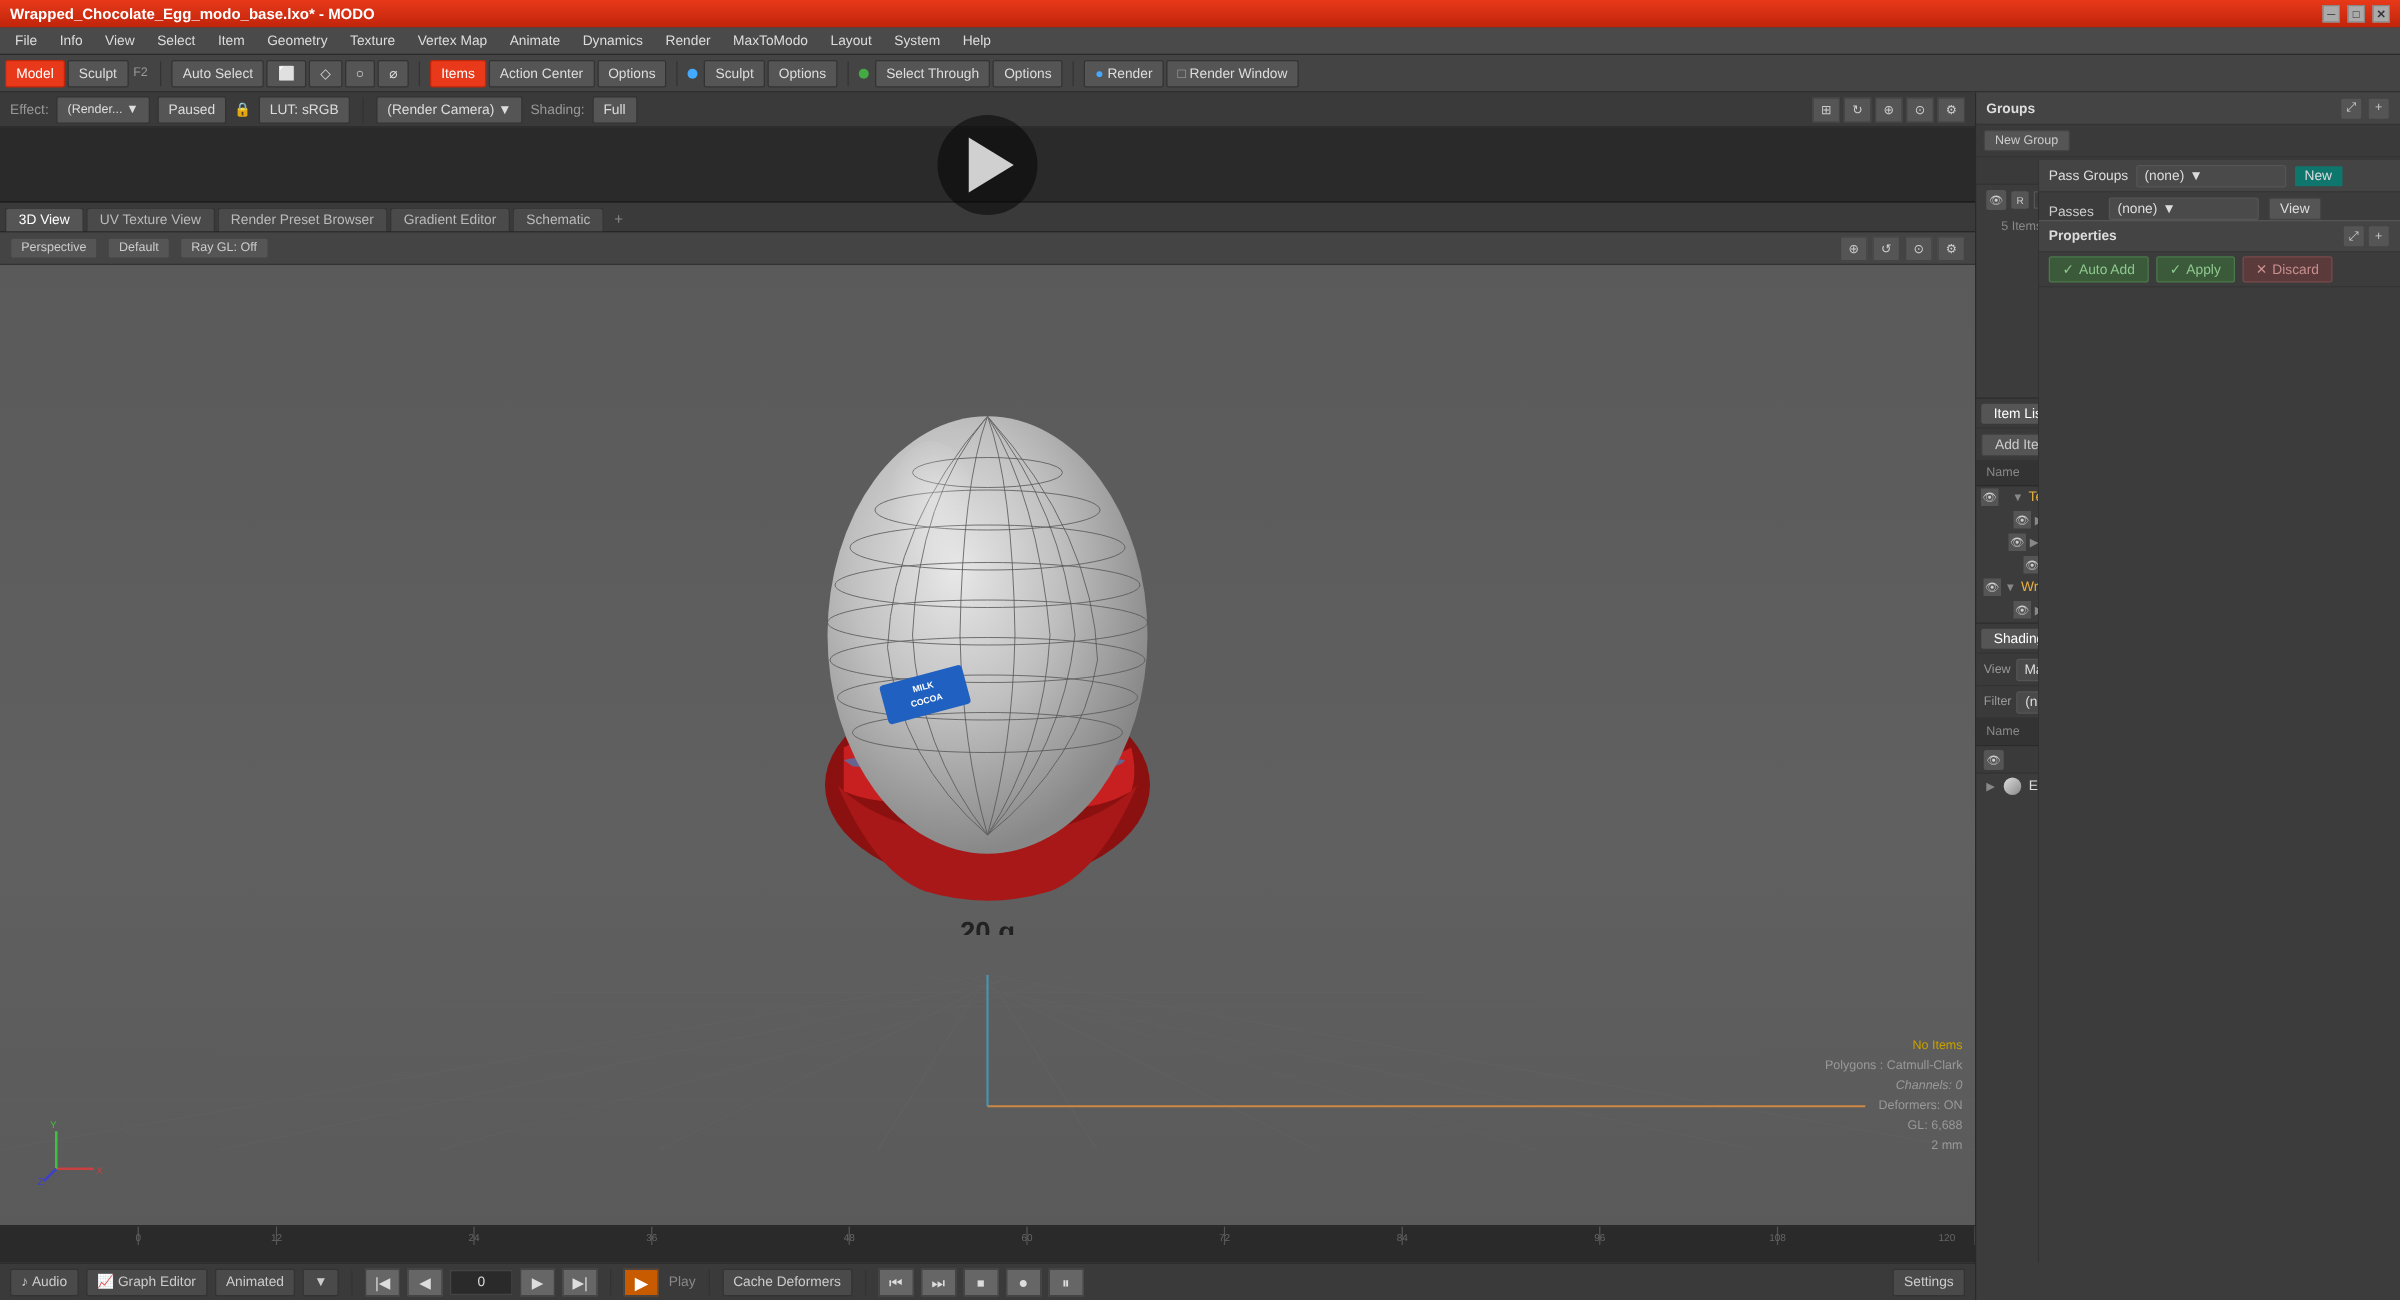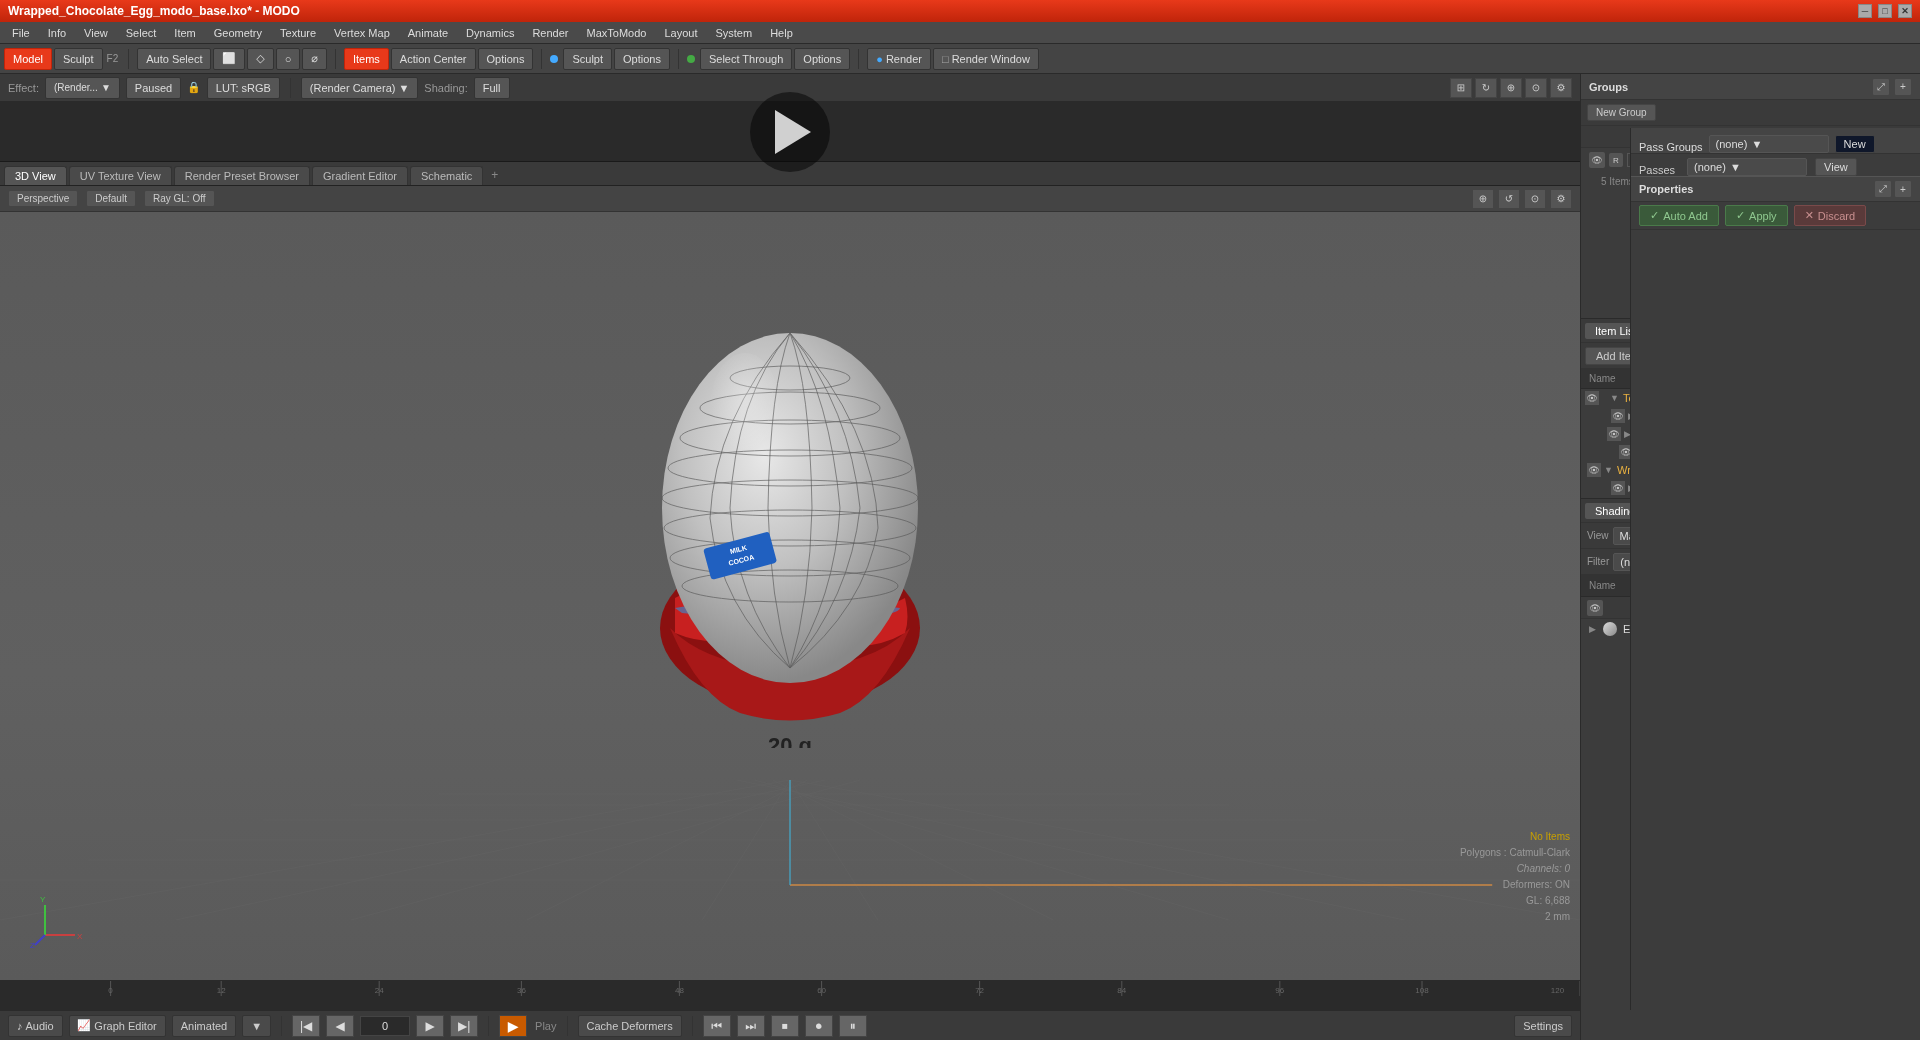--- a/index.html
+++ b/index.html
@@ -475,39 +475,39 @@
       border-left: 1px solid #2a2a2a;
       position: absolute;
       right: 0;
       top: 54px;
       bottom: 30px;
     }
     .pass-groups-header {
       height: 26px;
       background: #444;
       display: flex;
-      align-items: flex-end;
+      align-items: center;
       padding: 0 8px;
       gap: 6px;
       font-size: 11px;
       color: #ddd;
       border-bottom: 1px solid #333;
     }
     .pass-row {
       display: flex;
       align-items: flex-end;
       height: 22px;
       padding: 0 8px;
       gap: 4px;
       font-size: 11px;
       color: #ccc;
     }
     .pass-new-btn {
       padding: 2px 8px;
-      background: #0f172a;
+      background: #0f766e;
       border: 1px solid #444;
       color: #ddd;
       font-size: 11px;
       cursor: pointer;
       border-radius: 2px;
     }
 
     
     .properties-header {
       height: 26px;

